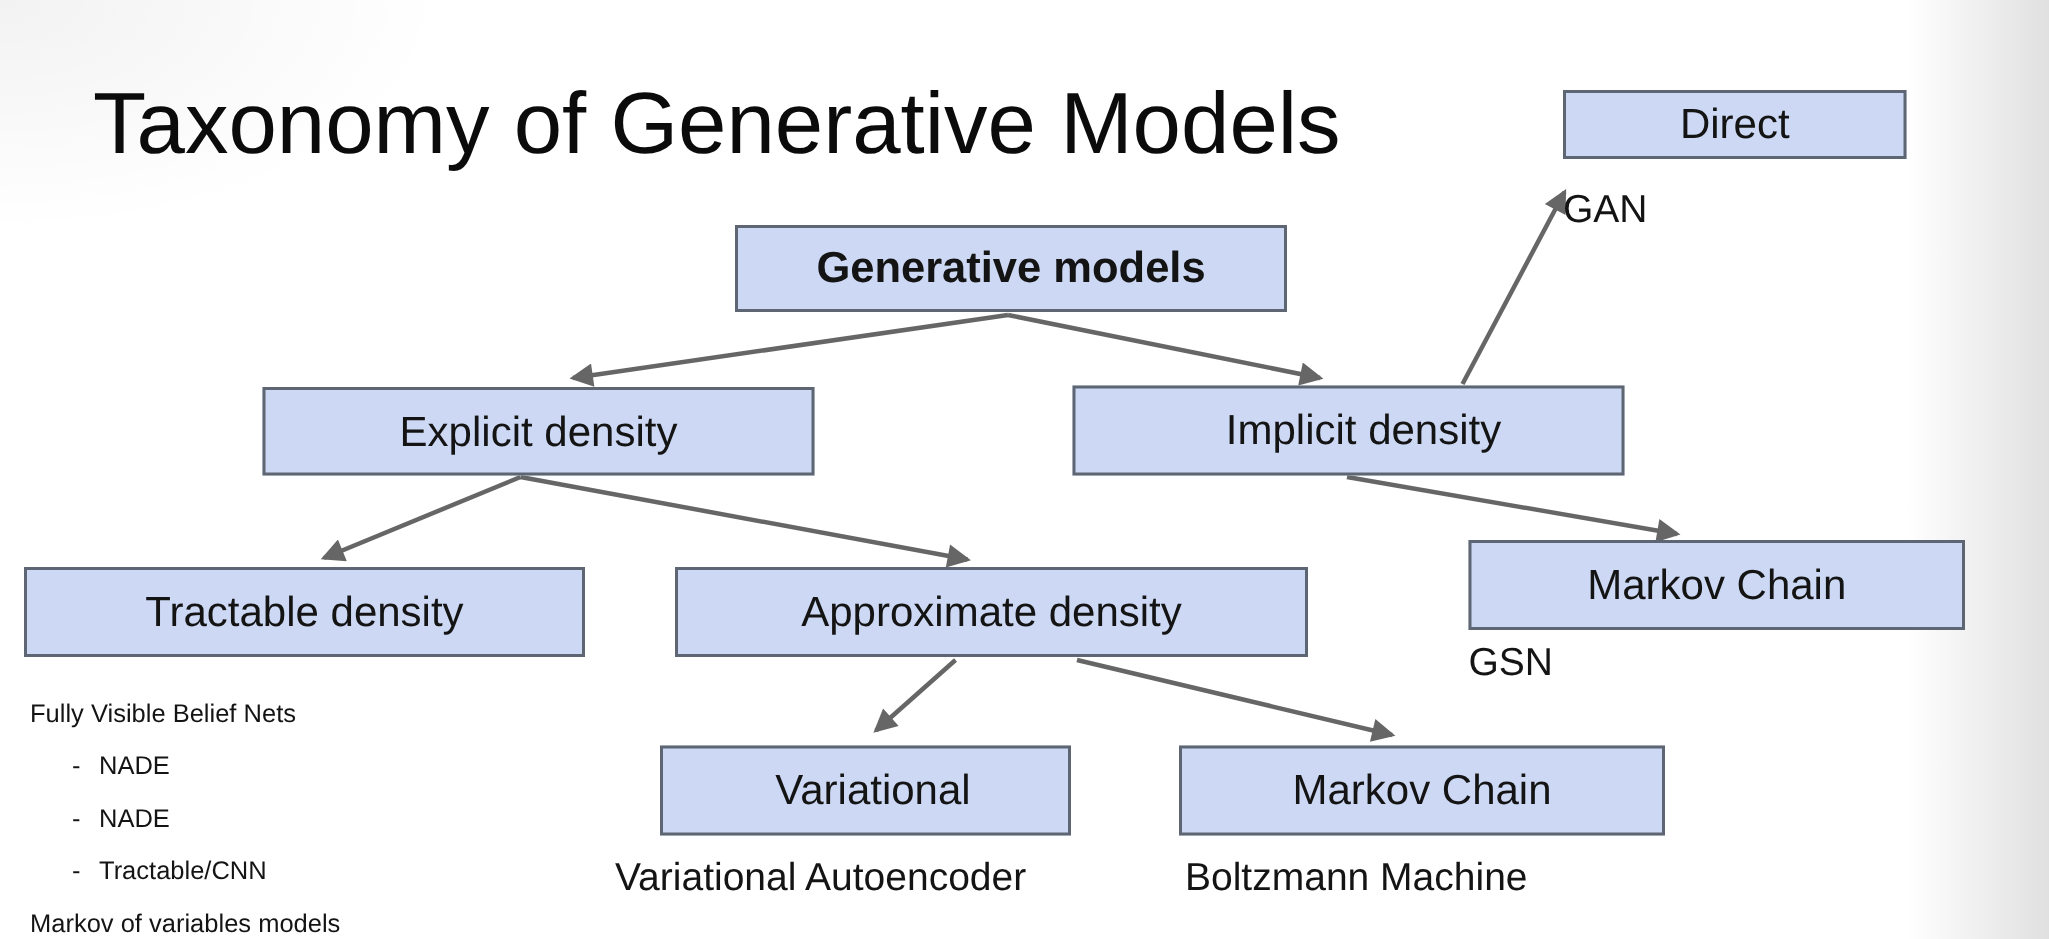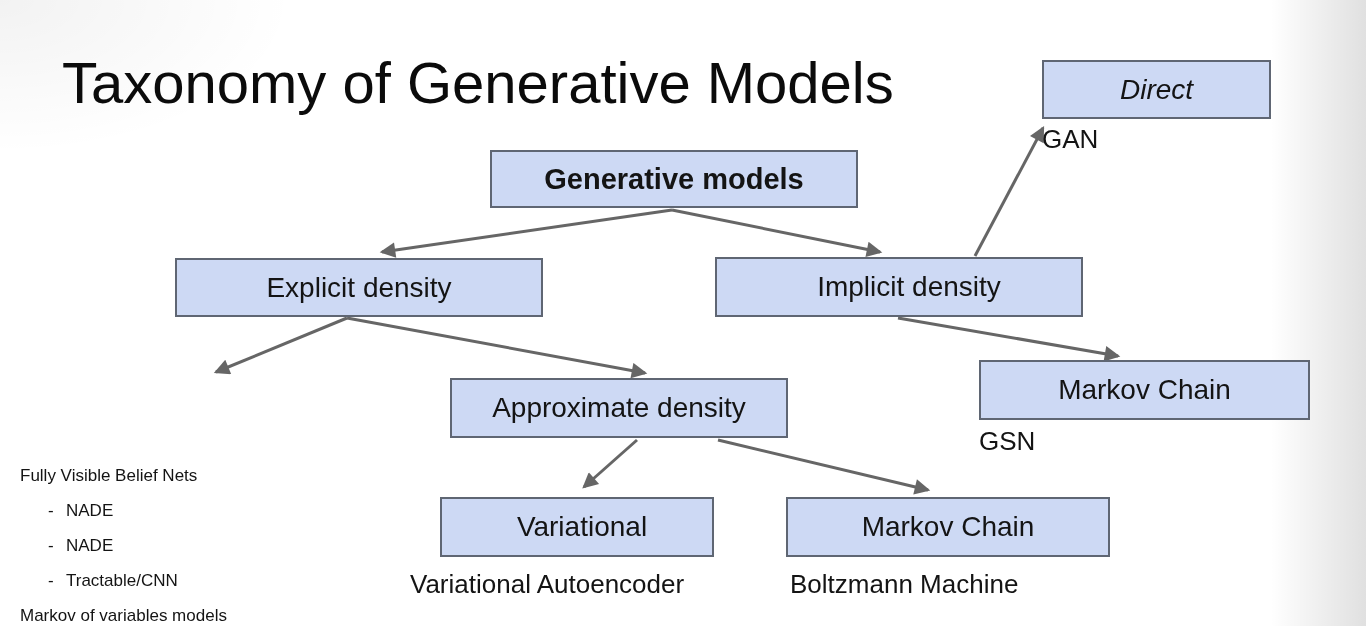--- a/index.html
+++ b/index.html
@@ -66,24 +66,25 @@
       <line x1="718" y1="440" x2="928" y2="490" marker-end="url(#ah)"></line>
     </g>
   </svg>
 
   <div class="node" style="left:175px; top:258px; width:368px; height:59px;">Explicit density</div>
 
   <div class="node bold" style="left:490px; top:150px; width:368px; height:58px;">Generative models</div>
 
   <div class="node" style="left:715px; top:257px; width:368px; height:60px;padding-left:20px;">Implicit density</div>
 
-  <div class="node" style="left:1042px; top:60px; width:229px; height:59px;font-style:italic;">Direct</div>
+  <div class="node" style="left:1042px; top:60px; width:229px; height:46px;">Direct</div>
 
+  <div class="node" style="left:16px; top:378px; width:374px; height:60px;">Tractable density</div>
 
-  <div class="node" style="left:450px; top:378px; width:338px; height:60px;">Approximate density</div>
+  <div class="node" style="left:450px; top:378px; width:422px; height:60px;">Approximate density</div>
 
   <div class="node" style="left:979px; top:360px; width:331px; height:60px;">Markov Chain</div>
 
   <div class="node" style="left:440px; top:497px; width:274px; height:60px;padding-left:10px;">Variational</div>
 
   <div class="node" style="left:786px; top:497px; width:324px; height:60px;">Markov Chain</div>
 
   <div class="annot" style="left:1042px; top:124px; width:229px;">GAN</div>
 
   <div class="annot" style="left:979px; top:426px; width:331px;">GSN</div>

